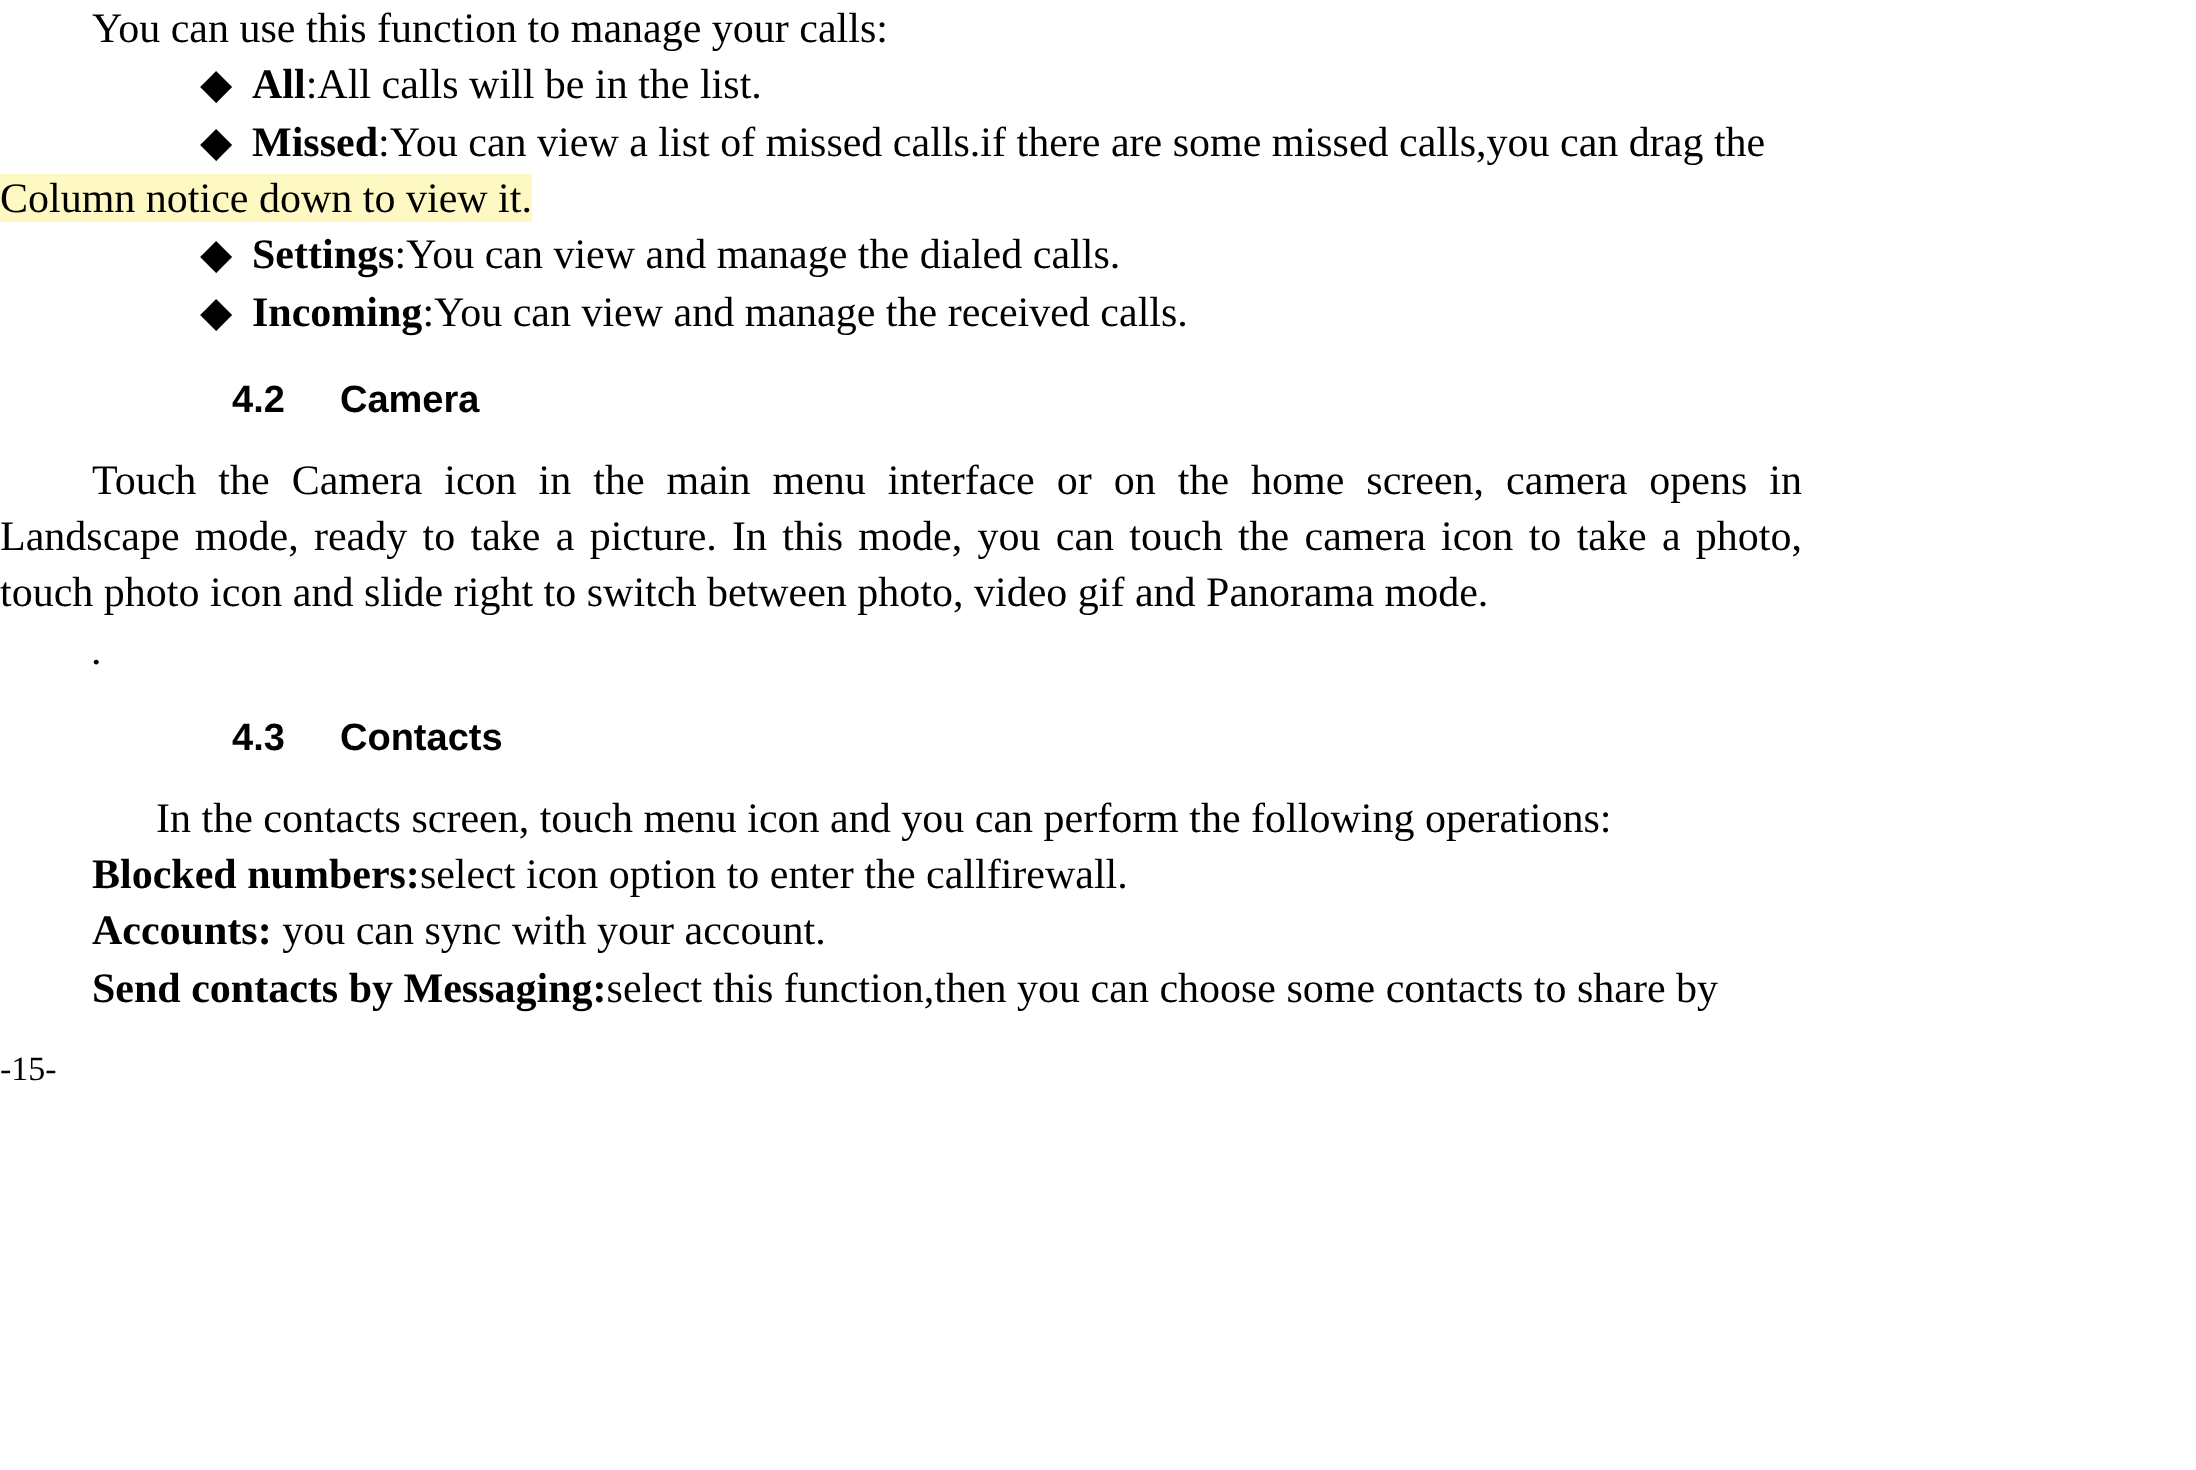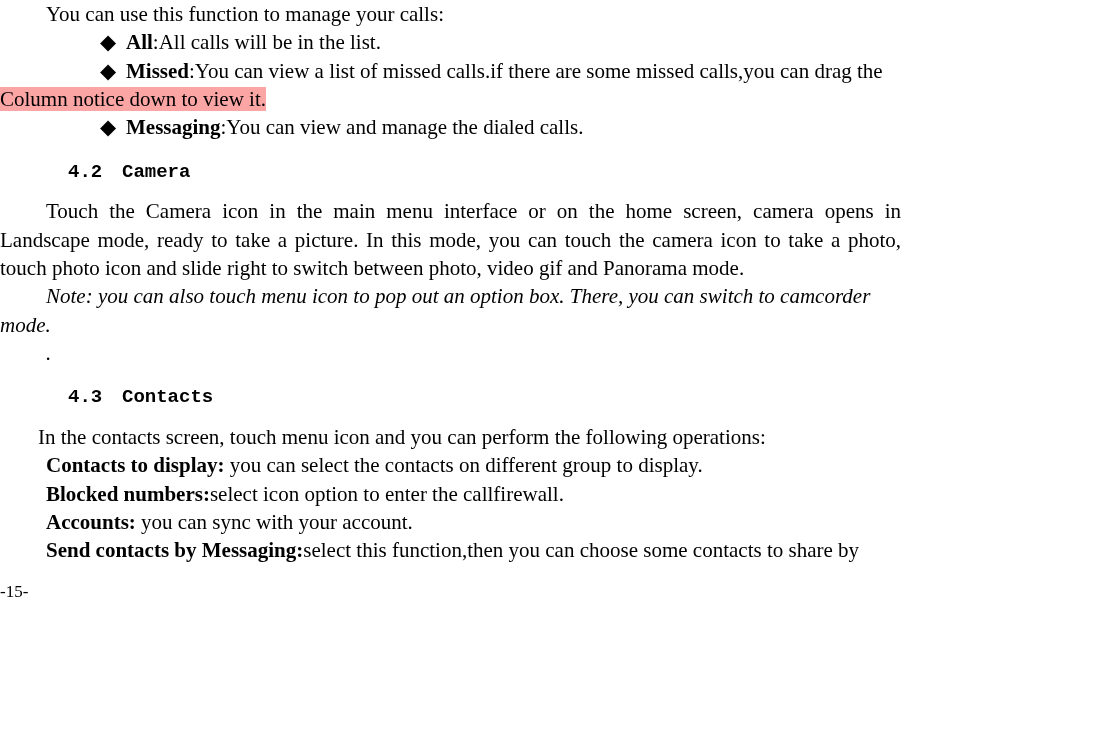--- a/index.html
+++ b/index.html
@@ -22,42 +22,42 @@
     padding-left: 100px;
     text-indent: 0;
   }
   .diamond {
     display: inline-block;
     width: 26px;
   }
   .bold { font-weight: bold; margin-top: 24px; }
   .italic { font-style: italic; }
   .bg-hl {
-    background: #fca5a5;
+    background: #fef9c3;
     display: inline;
   }
   .sec-heading {
-    font-family: Liberation Mono, monospace;
+    font-family: Liberation Sans, sans-serif;
     font-weight: bold;
     font-size: 19px;
-    padding-left: 68px;
+    padding-left: 116px;
     margin-top: 18px;
     margin-bottom: 12px;
   }
   .sec-num { display:inline-block; width:54px; }
   .justify {
     text-align: justify;
     text-justify: inter-word;
   }
   .body-para {
     padding: 0 8px 0 0;
     margin-left: 0;
   }
   .first-indent { text-indent: 46px; }
-  .first-indent2 { text-indent: 38px; }
+  .first-indent2 { text-indent: 38px; padding-left: 40px; }
   .footer {
     text-align: left;
     font-size: 17px;
     margin-top: 16px;
   }
   .missed-para {
     padding: 0 1px 0 0;
   }
 </style>
 </head>
@@ -76,49 +76,46 @@
   <div class="missed-para justify">
     <div style="padding-left:100px;">
       <span class="diamond">◆</span><span class="bold">Missed</span><span>:You can view a list of missed calls.if there are some missed calls,you can drag the</span>
     </div>
     <div>
       <span class="bg-hl">Column notice down to view it.</span>
     </div>
   </div>
 
   <div class="bullet-line">
-    <span class="diamond">◆</span><span class="bold">Messaging</span><span>:You can view and manage the dialed calls.</span>
+    <span class="diamond">◆</span><span class="bold">Settings</span><span>:You can view and manage the dialed calls.</span>
   </div>
 
+  <div class="bullet-line">
+    <span class="diamond">◆</span><span class="bold">Incoming</span><span>:You can view and manage the received calls.</span>
+  </div>
 
   <div class="sec-heading">
     <span class="sec-num">4.2</span><span>Camera</span>
   </div>
 
   <div class="body-para justify first-indent">
     <span>Touch the Camera icon in the main menu interface or on the home screen, camera opens in Landscape mode, ready to take a picture. In this mode, you can touch the camera icon to take a photo, touch photo icon and slide right to switch between photo, video gif and Panorama mode.</span>
-  </div>
-  <div class="body-para italic first-indent">
-    <span>Note: you can also touch menu icon to pop out an option box. There, you can switch to camcorder mode.</span>
   </div>
   <div class="body-para italic first-indent">
     <span>.</span>
   </div>
 
   <div class="sec-heading">
     <span class="sec-num">4.3</span><span>Contacts</span>
   </div>
 
   <div class="body-para first-indent2">
     <span>In the contacts screen, touch menu icon and you can perform the following operations:</span>
   </div>
 
-  <div class="body-para first-indent">
-    <span class="bold">Contacts to display:</span><span> you can select the contacts on different group to display.</span>
-  </div>
 
 
   <div class="body-para first-indent">
     <span class="bold">Blocked numbers:</span><span>select icon option to enter the callfirewall.</span>
   </div>
 
   <div class="body-para first-indent">
     <span class="bold">Accounts:</span><span> you can sync with your account.</span>
   </div>
 

